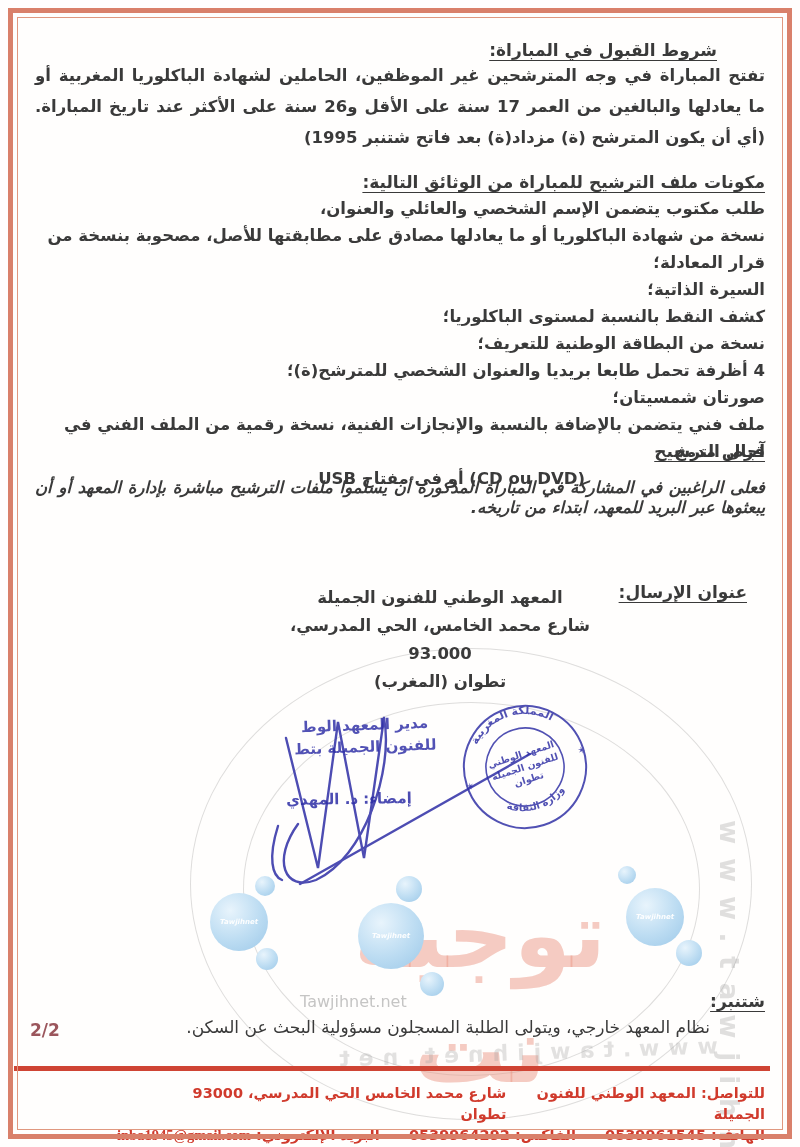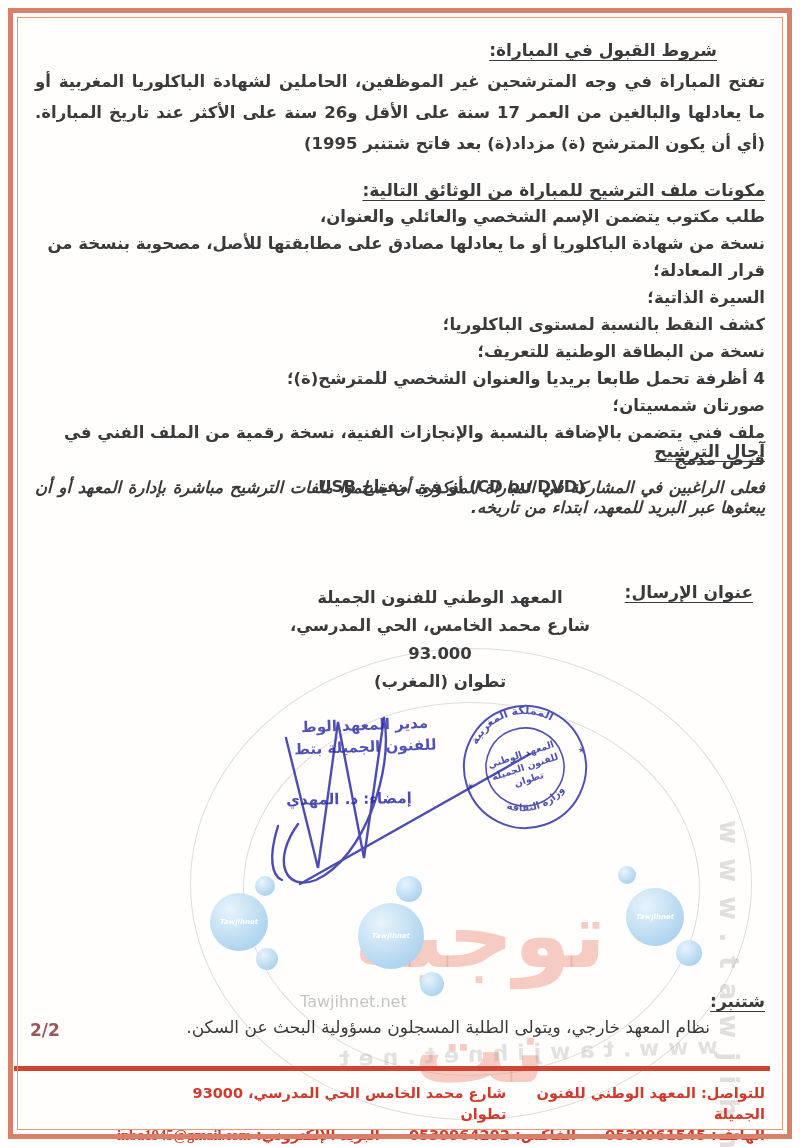--- a/index.html
+++ b/index.html
@@ -88,45 +88,45 @@
   <div class="bubble" style="left:396px;top:876px;width:26px;height:26px;"></div>
   <div class="bubble" style="left:420px;top:972px;width:24px;height:24px;"></div>
   <div class="bubble" style="left:626px;top:888px;width:58px;height:58px;">
       <span>Tawjihnet</span>
     </div>
   <div class="bubble" style="left:676px;top:940px;width:26px;height:26px;"></div>
   <div class="bubble" style="left:618px;top:866px;width:18px;height:18px;"></div>
 
   <div class="blk" style="top:40px;">
     <div class="sec-title" style="margin-left:12px;margin-right:48px;display:inline-block;">شروط القبول في المباراة:</div>
-    <div class="para" style="margin-top:6px;">تفتح المباراة في وجه المترشحين غير الموظفين، الحاملين لشهادة الباكلوريا المغربية أو ما يعادلها والبالغين من العمر 17 سنة على الأقل و26 سنة على الأكثر عند تاريخ المباراة. (أي أن يكون المترشح (ة) مزداد(ة) بعد فاتح شتنبر 1995)</div>
+    <div class="para" style="">تفتح المباراة في وجه المترشحين غير الموظفين، الحاملين لشهادة الباكلوريا المغربية أو ما يعادلها والبالغين من العمر 17 سنة على الأقل و26 سنة على الأكثر عند تاريخ المباراة. (أي أن يكون المترشح (ة) مزداد(ة) بعد فاتح شتنبر 1995)</div>
   </div>
 
-  <div class="blk" style="top:180px;">
+  <div class="blk" style="top:172px;">
     <div class="sec-title">مكونات ملف الترشيح للمباراة من الوثائق التالية:</div>
     <div style="margin-top:3px;">
       <div class="doc-line">طلب مكتوب يتضمن الإسم الشخصي والعائلي والعنوان،</div>
       <div class="doc-line">نسخة من شهادة الباكلوريا أو ما يعادلها مصادق على مطابقتها للأصل، مصحوبة بنسخة من قرار المعادلة؛</div>
       <div class="doc-line">السيرة الذاتية؛</div>
       <div class="doc-line">كشف النقط بالنسبة لمستوى الباكلوريا؛</div>
       <div class="doc-line">نسخة من البطاقة الوطنية للتعريف؛</div>
       <div class="doc-line">4 أظرفة تحمل طابعا بريديا والعنوان الشخصي للمترشح(ة)؛</div>
       <div class="doc-line">صورتان شمسيتان؛</div>
       <div class="doc-line">ملف فني يتضمن بالإضافة بالنسبة والإنجازات الفنية، نسخة رقمية من الملف الفني في قرص مدمج</div>
       <div class="doc-line usb-line">(CD ou DVD) أو في مفتاح USB</div>
     </div>
   </div>
 
   <div class="blk" style="top:441px;">
     <div class="sec-title">آجال الترشيح</div>
     <div class="para" style="margin-top:17px;line-height:20px;font-style:italic;">فعلى الراغبين في المشاركة في المباراة المذكورة أن يسلموا ملفات الترشيح مباشرة بإدارة المعهد أو أن يبعثوها عبر البريد للمعهد، ابتداء من تاريخه.</div>
   </div>
 
   <div class="blk" style="top:582px;">
-    <div class="sec-title" style="position:absolute;right:12px;top:0;">عنوان الإرسال:</div>
+    <div class="sec-title" style="position:absolute;right:18px;top:0;">عنوان الإرسال:</div>
     <div class="addr-box">
       <div>المعهد الوطني للفنون الجميلة</div>
       <div>شارع محمد الخامس، الحي المدرسي،</div>
       <div>93.000</div>
       <div>تطوان (المغرب)</div>
     </div>
   </div>
 
   <div class="director-stamp">
     <div>مدير المعهد الوط</div>

